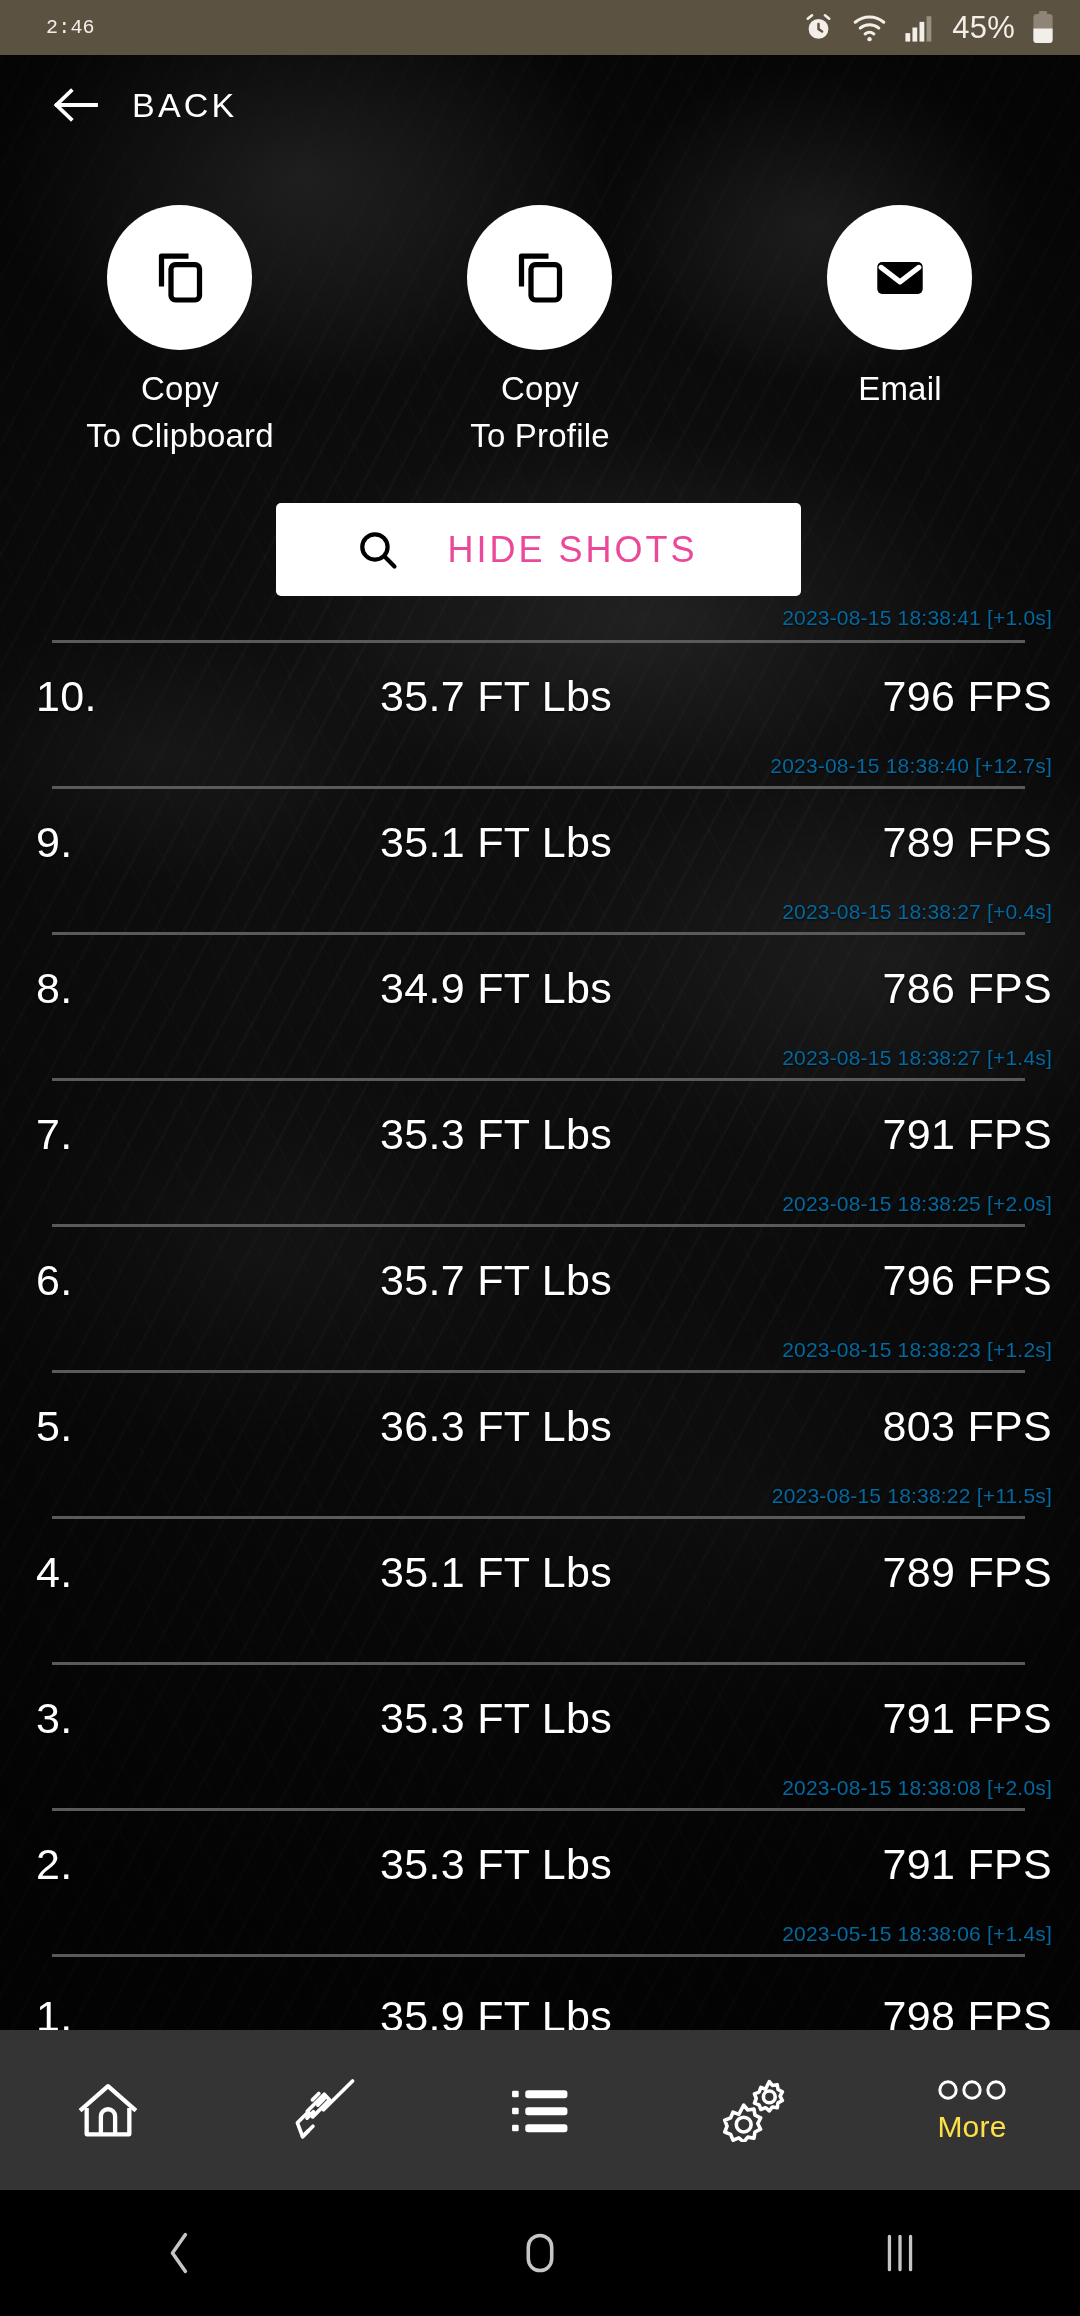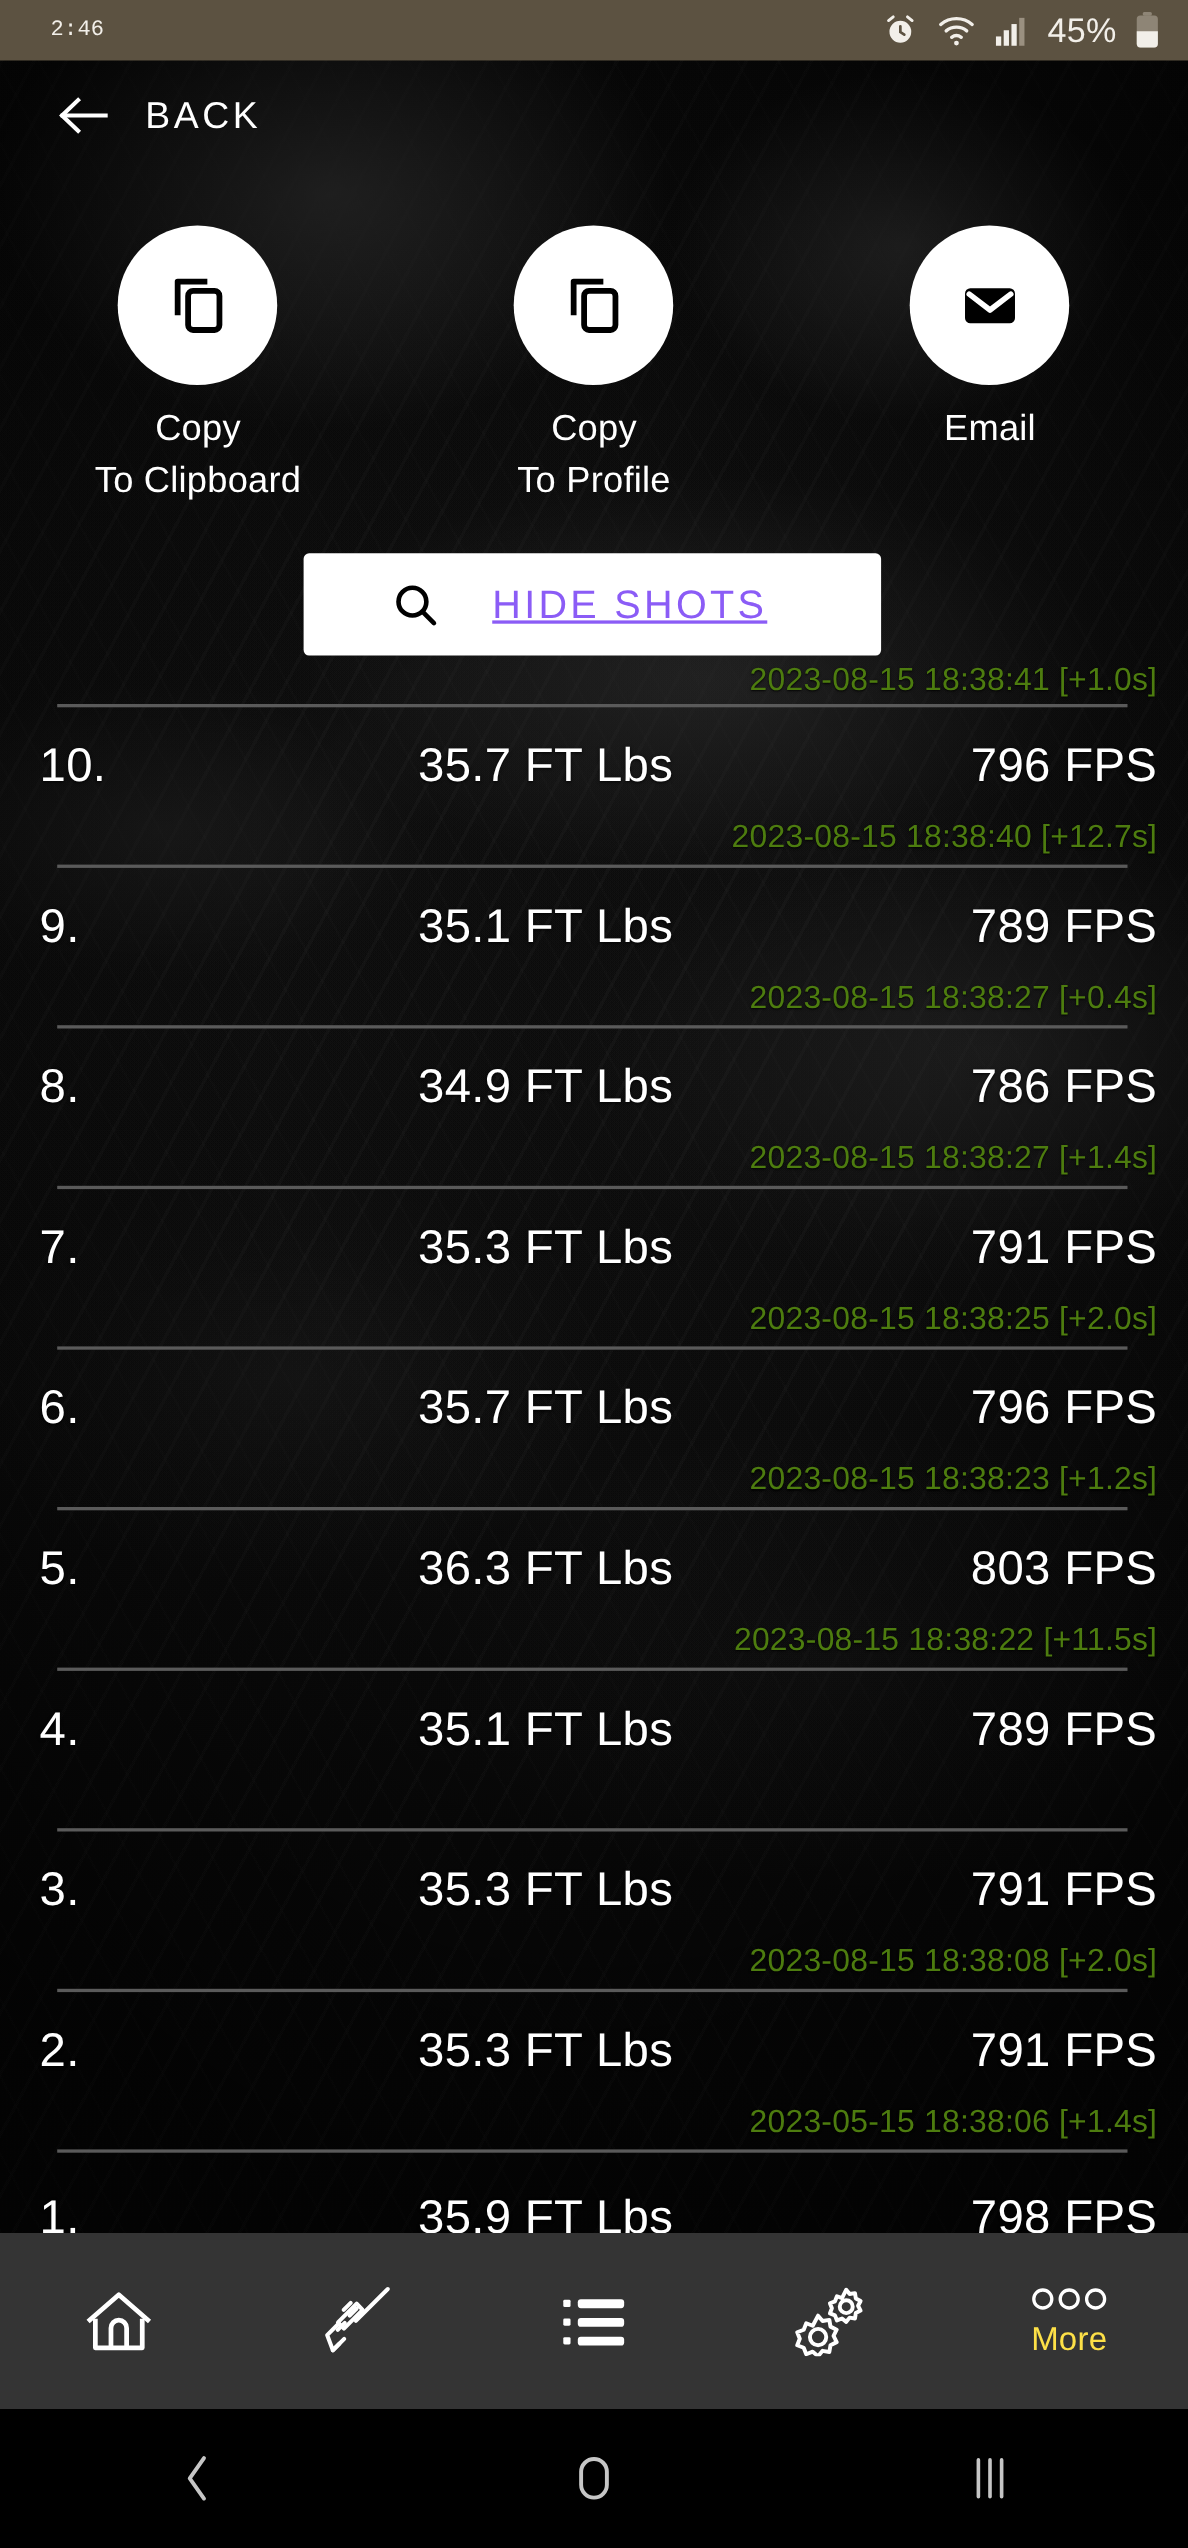--- a/index.html
+++ b/index.html
@@ -58,30 +58,30 @@
     margin-top:15px; color:#fff; font-size:33px; line-height:47px;
     text-align:center; letter-spacing:.2px; white-space:pre-line;
   }
 
   
   .hideshots {
     position:absolute; left:276px; top:503px; width:525px; height:93px;
     background:#fff; border-radius:5px; display:flex; align-items:center;
     justify-content:center; gap:46px; padding-right:24px;
   }
-  .hideshots-label { color:#8b5cf6; font-size:36px; letter-spacing:3px;text-decoration:underline; }
+  .hideshots-label { color:#ec4899; font-size:36px; letter-spacing:3px; }
 
   
   .list { position:absolute; left:0; top:596px; width:1080px; height:1434px; }
   .ts-top {
     height:44px; display:flex; align-items:center; justify-content:flex-end;
     padding-right:28px;
   }
   .ts {
-    color:#4d7c0f; font-size:29px; letter-spacing:.2px;
+    color:#0369a1; font-size:21px; letter-spacing:.2px;
     text-shadow:0 1px 2px rgba(0,0,0,.9);
   }
   .divider { height:3px; background:#5a5a5a; margin:0 55px 0 52px; }
   .row { height:143px; position:relative; }
   .row-main {
     position:absolute; left:0; top:24px; width:100%; height:58px;
     display:flex; align-items:center;
   }
   .r-idx {
     width:330px; padding-left:36px; color:#fff; font-size:43px; letter-spacing:.3px;

